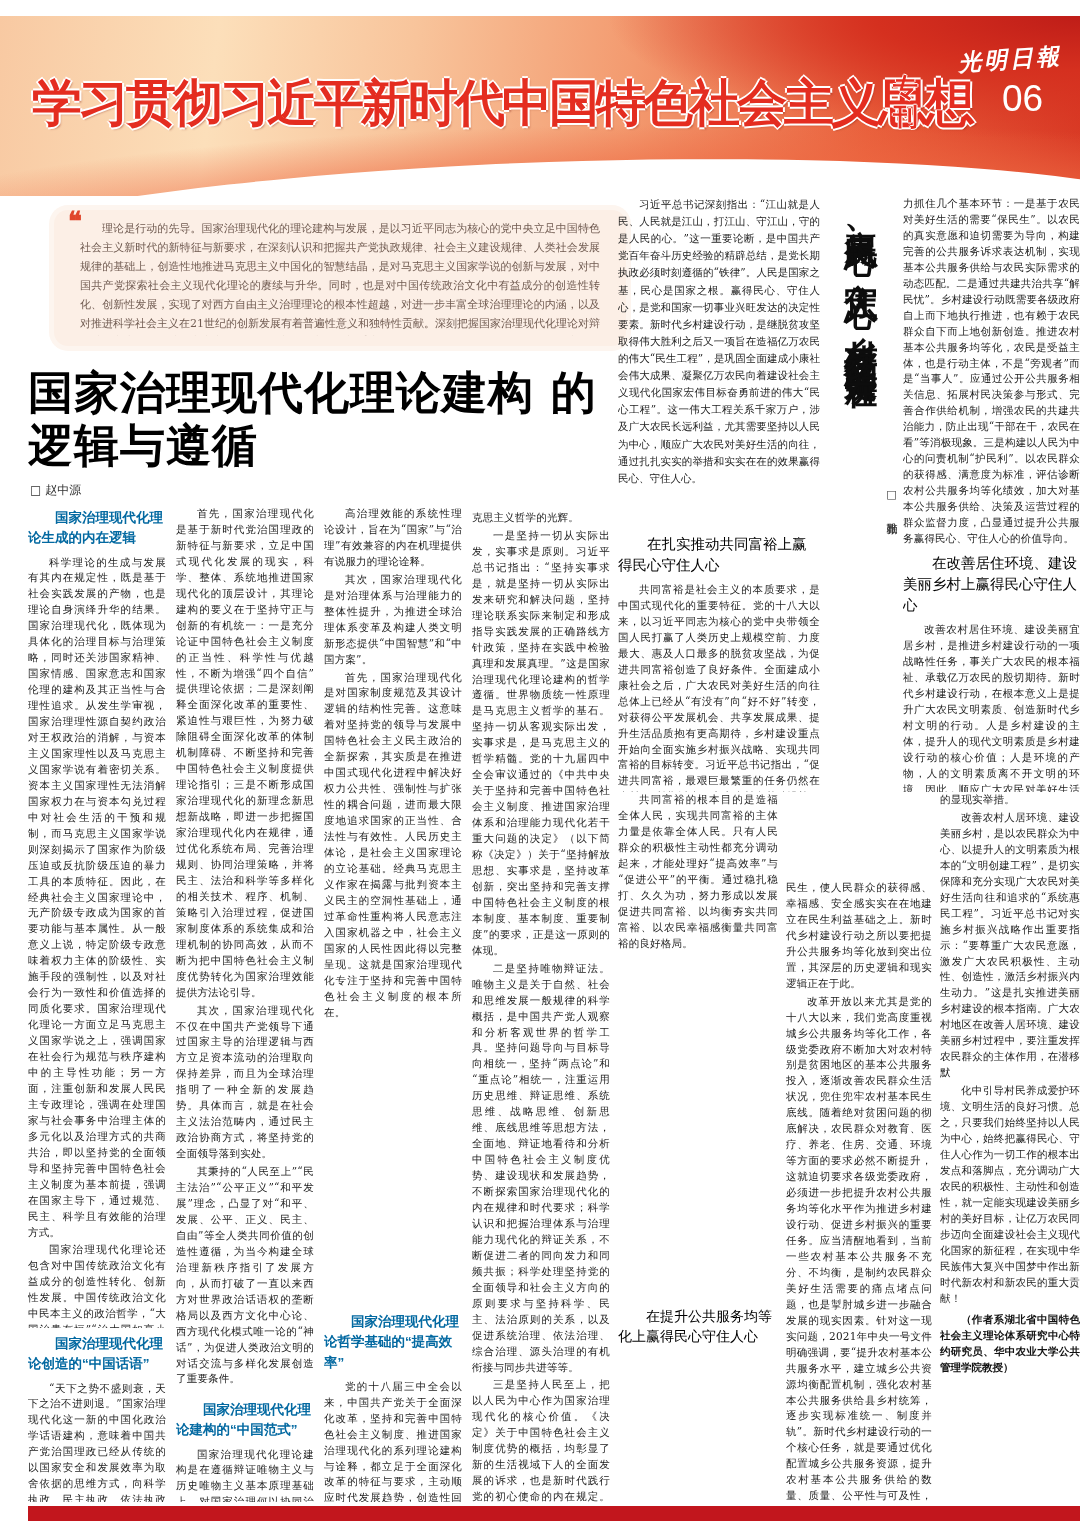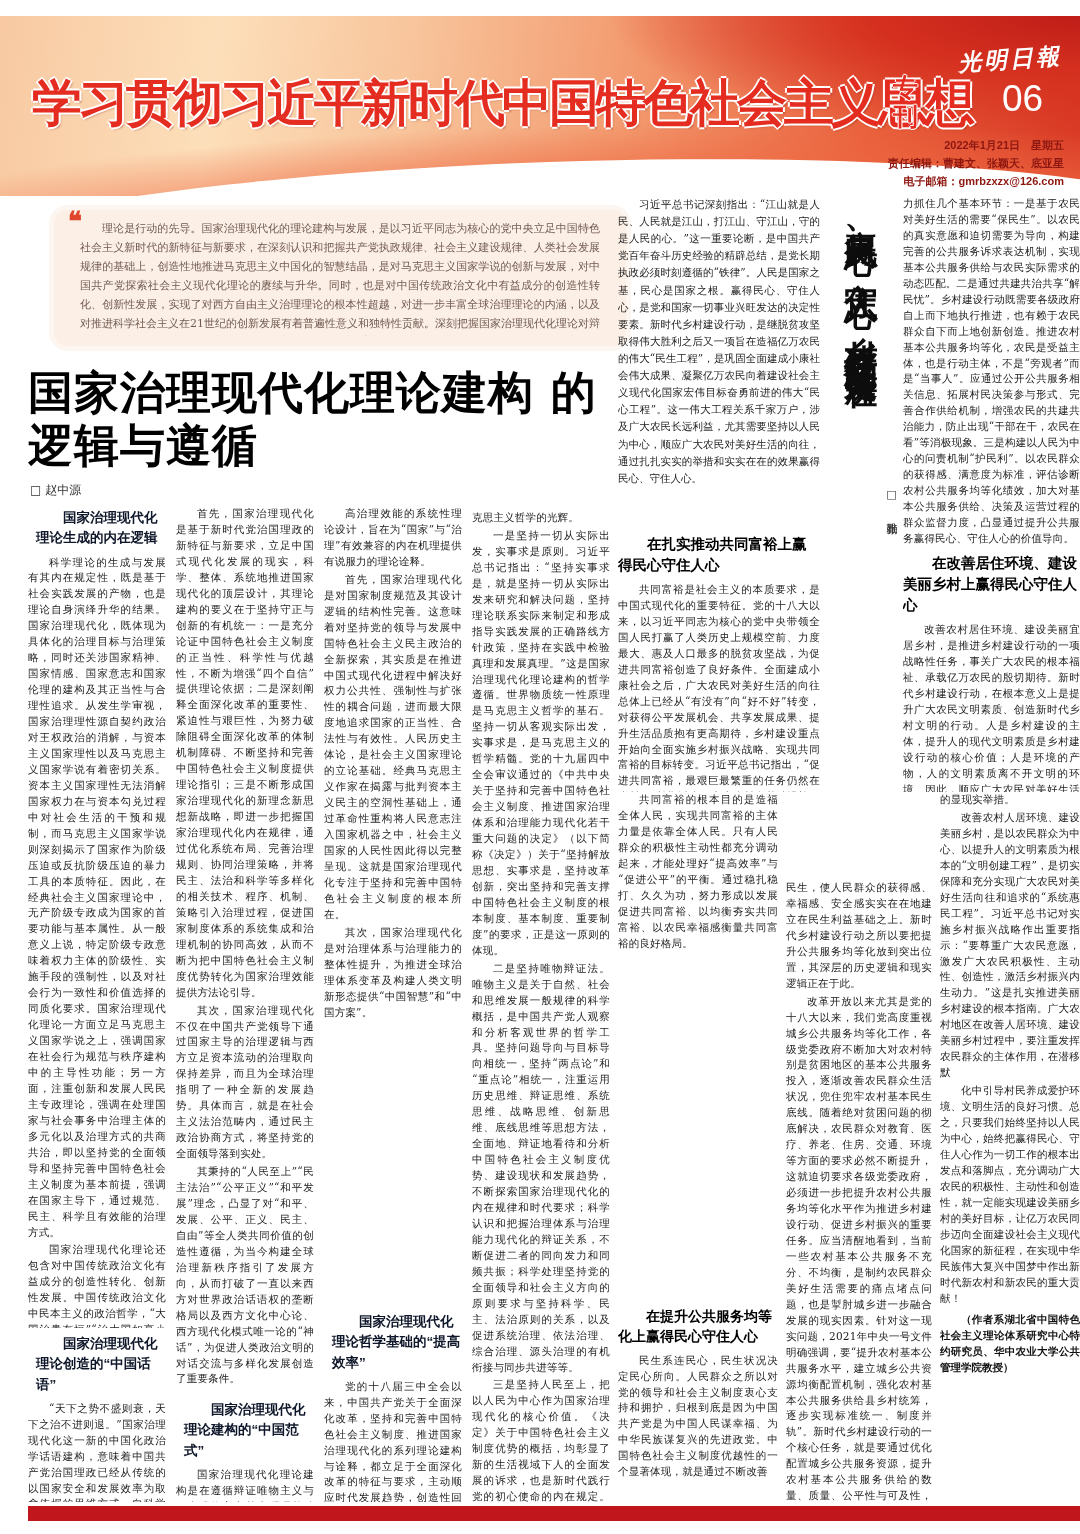--- a/index.html
+++ b/index.html
@@ -33,30 +33,30 @@
     font-size:11px;line-height:1.72;color:#6f5a50;text-align:justify;text-indent:2em;}
   
   .l-title{left:28px;top:366px;width:580px;font-size:45px;font-weight:bold;line-height:1.18;
     color:#000000;letter-spacing:1px;}
   .l-byline{left:30px;top:482px;font-size:12px;color:#333;}
   .cols{left:28px;top:506px;width:582px;height:996px;display:flex;gap:10px;overflow:hidden;}
   .col{width:138px;overflow:hidden;}
   p.b{margin:0 0 2px 0;font-size:10.5px;line-height:1.52;text-align:justify;text-indent:2em;
       letter-spacing:.2px;color:#1c1c1c;}
   .seg{overflow:hidden;}
-  h3.sh{margin:6px 0 6px 8px;font-family:"Liberation Sans","DejaVu Sans",sans-serif;
-      font-size:13.5px;line-height:1.5;color:#0f172a;text-indent:2em;font-weight:bold;}
+  h3.sh{margin:6px 0 6px 0;font-family:"Liberation Sans","DejaVu Sans",sans-serif;
+      font-size:13.5px;line-height:1.5;color:#0369a1;text-indent:2em;font-weight:bold;}
   p.credit{margin:4px 0 0 0;font-size:10.5px;line-height:1.55;text-align:justify;text-indent:2em;
       font-weight:bold;color:#111;font-family:"Liberation Sans","DejaVu Sans",sans-serif;}
   
   .r-intro{left:618px;top:196px;width:202px;height:334px;overflow:hidden;
       font-size:10.5px;line-height:1.63;}
   .r-intro p{margin:0;text-align:justify;text-indent:2em;color:#222;}
   h3.rh{margin:0;font-family:"Liberation Sans","DejaVu Sans",sans-serif;font-size:14.5px;
-      line-height:1.45;color:#000;text-indent:2em;font-weight:bold;}
+      line-height:1.45;color:#000;text-indent:2em;font-weight:normal;}
   .rh1{left:618px;top:534px;width:202px;height:44px;overflow:hidden;}
   .colA-top{left:618px;top:582px;width:202px;height:210px;overflow:hidden;}
   .v-title{left:824px;top:204px;width:54px;height:668px;writing-mode:vertical-rl;
       text-orientation:upright;font-size:33px;font-weight:bold;color:#0d0d0d;letter-spacing:4px;
       line-height:1.0;}
   .v-byline{left:880px;top:488px;width:18px;height:92px;writing-mode:vertical-rl;
       text-orientation:upright;font-size:11px;color:#333;}
   .tr-col{left:903px;top:196px;width:177px;height:596px;overflow:hidden;}
   .band{left:618px;top:792px;width:462px;height:710px;display:flex;gap:8px;overflow:hidden;}
   .bandA{width:160px;}
@@ -66,25 +66,20 @@
 </style>
 </head>
 <body>
 
 <div class="abs banner">
   <div class="banner-wave"></div>
   <div class="banner-title">学习贯彻习近平新时代中国特色社会主义思想</div>
   <div class="banner-mark">专刊</div>
   <div class="paper-name">光明日報</div>
   <div class="page-no">06</div>
-  <div class="mast-lines">
-    <div>2022年1月21日　星期五</div>
-    <div>责任编辑：曹建文、张颖天、底亚星</div>
-    <div>电子邮箱：gmrbzxzx@126.com</div>
-  </div>
 </div>
 
 <div class="abs intro-box">
   <div class="intro-quote">❝</div>
   <div class="intro-text">理论是行动的先导。国家治理现代化的理论建构与发展，是以习近平同志为核心的党中央立足中国特色社会主义新时代的新特征与新要求，在深刻认识和把握共产党执政规律、社会主义建设规律、人类社会发展规律的基础上，创造性地推进马克思主义中国化的智慧结晶，是对马克思主义国家学说的创新与发展，对中国共产党探索社会主义现代化理论的赓续与升华。同时，也是对中国传统政治文化中有益成分的创造性转化、创新性发展，实现了对西方自由主义治理理论的根本性超越，对进一步丰富全球治理理论的内涵，以及对推进科学社会主义在21世纪的创新发展有着普遍性意义和独特性贡献。深刻把握国家治理现代化理论对辩证唯物主义与历史唯物主义立场、观点和方法的遵循，并系统解析其在理论创设中凸显中国话语、在议题设置上确立中国场域、在逻辑建构中演绎中国思维、在哲学基础上彰显中国意蕴的基本要义与逻辑理路，是阐明这一理论科学性的根本所在。</div>
 </div>
 
 <div class="abs l-title">国家治理现代化理论建构 的逻辑与遵循</div>
 <div class="abs l-byline">□ 赵中源</div>
 
@@ -103,22 +98,22 @@
       <p class="b">首先，国家治理现代化是基于新时代党治国理政的新特征与新要求，立足中国式现代化发展的现实，科学、整体、系统地推进国家现代化的顶层设计，其理论建构的要义在于坚持守正与创新的有机统一：一是充分论证中国特色社会主义制度的正当性、科学性与优越性，不断为增强“四个自信”提供理论依据；二是深刻阐释全面深化改革的重要性、紧迫性与艰巨性，为努力破除阻碍全面深化改革的体制机制障碍、不断坚持和完善中国特色社会主义制度提供理论指引；三是不断形成国家治理现代化的新理念新思想新战略，即进一步把握国家治理现代化内在规律，通过优化系统布局、完善治理规则、协同治理策略，并将民主、法治和科学等多样化的相关技术、程序、机制、策略引入治理过程，促进国家制度体系的系统集成和治理机制的协同高效，从而不断为把中国特色社会主义制度优势转化为国家治理效能提供方法论引导。</p>
       <p class="b">其次，国家治理现代化不仅在中国共产党领导下通过国家主导的治理逻辑与西方立足资本流动的治理取向保持差异，而且为全球治理指明了一种全新的发展趋势。具体而言，就是在社会主义法治范畴内，通过民主政治协商方式，将坚持党的全面领导落到实处。</p>
       <p class="b">其秉持的“人民至上”“民主法治”“公平正义”“和平发展”理念，凸显了对“和平、发展、公平、正义、民主、自由”等全人类共同价值的创造性遵循，为当今构建全球治理新秩序指引了发展方向，从而打破了一直以来西方对世界政治话语权的垄断格局以及西方文化中心论、西方现代化模式唯一论的“神话”，为促进人类政治文明的对话交流与多样化发展创造了重要条件。</p>
     </div>
     <h3 class="sh">国家治理现代化理论建构的“中国范式”</h3>
     <p class="b">国家治理现代化理论建构是在遵循辩证唯物主义与历史唯物主义基本原理基础上，对国家治理何以协同治理主体力量、优化治理制度、提</p>
   </div>
   <div class="col">
     <div class="seg" style="height:800px">
       <p class="b">高治理效能的系统性理论设计，旨在为“国家”与“治理”有效兼容的内在机理提供有说服力的理论诠释。</p>
+      <p class="b">其次，国家治理现代化是对治理体系与治理能力的整体性提升，为推进全球治理体系变革及构建人类文明新形态提供“中国智慧”和“中国方案”。</p>
       <p class="b">首先，国家治理现代化是对国家制度规范及其设计逻辑的结构性完善。这意味着对坚持党的领导与发展中国特色社会主义民主政治的全新探索，其实质是在推进中国式现代化进程中解决好权力公共性、强制性与扩张性的耦合问题，进而最大限度地追求国家的正当性、合法性与有效性。人民历史主体论，是社会主义国家理论的立论基础。经典马克思主义作家在揭露与批判资本主义民主的空洞性基础上，通过革命性重构将人民意志注入国家机器之中，社会主义国家的人民性因此得以完整呈现。这就是国家治理现代化专注于坚持和完善中国特色社会主义制度的根本所在。</p>
-      <p class="b">其次，国家治理现代化是对治理体系与治理能力的整体性提升，为推进全球治理体系变革及构建人类文明新形态提供“中国智慧”和“中国方案”。</p>
     </div>
     <h3 class="sh">国家治理现代化理论哲学基础的“提高效率”</h3>
     <p class="b">党的十八届三中全会以来，中国共产党关于全面深化改革，坚持和完善中国特色社会主义制度、推进国家治理现代化的系列理论建构与诠释，都立足于全面深化改革的特征与要求，主动顺应时代发展趋势，创造性回应了党治国理政面临的一系列重大理论与现实问题，蕴含着辩证唯物主义和历史唯物主义的科学世界观和方法论，闪耀着马</p>
   </div>
   <div class="col">
     <p class="b" style="margin-top:4px;text-indent:0">克思主义哲学的光辉。</p>
     <p class="b">一是坚持一切从实际出发，实事求是原则。习近平总书记指出：“坚持实事求是，就是坚持一切从实际出发来研究和解决问题，坚持理论联系实际来制定和形成指导实践发展的正确路线方针政策，坚持在实践中检验真理和发展真理。”这是国家治理现代化理论建构的哲学遵循。世界物质统一性原理是马克思主义哲学的基石。坚持一切从客观实际出发，实事求是，是马克思主义的哲学精髓。党的十九届四中全会审议通过的《中共中央关于坚持和完善中国特色社会主义制度、推进国家治理体系和治理能力现代化若干重大问题的决定》（以下简称《决定》）关于“坚持解放思想、实事求是，坚持改革创新，突出坚持和完善支撑中国特色社会主义制度的根本制度、基本制度、重要制度”的要求，正是这一原则的体现。</p>
     <p class="b">二是坚持唯物辩证法。唯物主义是关于自然、社会和思维发展一般规律的科学概括，是中国共产党人观察和分析客观世界的哲学工具。坚持问题导向与目标导向相统一，坚持“两点论”和“重点论”相统一，注重运用历史思维、辩证思维、系统思维、战略思维、创新思维、底线思维等思想方法，全面地、辩证地看待和分析中国特色社会主义制度优势、建设现状和发展趋势，不断探索国家治理现代化的内在规律和时代要求；科学认识和把握治理体系与治理能力现代化的辩证关系，不断促进二者的同向发力和同频共振；科学处理坚持党的全面领导和社会主义方向的原则要求与坚持科学、民主、法治原则的关系，以及促进系统治理、依法治理、综合治理、源头治理的有机衔接与同步共进等等。</p>
     <p class="b">三是坚持人民至上，把以人民为中心作为国家治理现代化的核心价值。《决定》关于中国特色社会主义制度优势的概括，均彰显了新的生活视域下人的全面发展的诉求，也是新时代践行党的初心使命的内在规定。党的十八届三中全会以来，围绕推进国家治理现代化的战略部署所形成的“新发展理念”、建设法治国家、法治政府、法治社会的目标要求，以及推进党和国家机构改革等一系列重大部署，均包含着建设人人有责、人人尽责、人人享有的国家治理共同体，形成共商共建共治共享良好治理新格局，以及“实现每个人的全面而自由的发展”的价值追求。</p>
 
@@ -145,21 +140,20 @@
   <h3 class="rh" style="margin:6px 0">在改善居住环境、建设美丽乡村上赢得民心守住人心</h3>
   <p class="b">改善农村居住环境、建设美丽宜居乡村，是推进乡村建设行动的一项战略性任务，事关广大农民的根本福祉、承载亿万农民的殷切期待。新时代乡村建设行动，在根本意义上是提升广大农民文明素质、创造新时代乡村文明的行动。人是乡村建设的主体，提升人的现代文明素质是乡村建设行动的核心价值；人是环境的产物，人的文明素质离不开文明的环境。因此，顺应广大农民对美好生活的期望，对改善农村居住环境、建设美丽乡村下大功夫、出大实招，就成为推进乡村建设行动中赢得民心、守住人心</p>
 </div>
 
 <div class="abs band">
   <div class="bandA">
     <div class="seg" style="height:514px">
       <p class="b">共同富裕的根本目的是造福全体人民，实现共同富裕的主体力量是依靠全体人民。只有人民群众的积极性主动性都充分调动起来，才能处理好“提高效率”与“促进公平”的平衡。通过稳扎稳打、久久为功，努力形成以发展促进共同富裕、以均衡夯实共同富裕、以农民幸福感衡量共同富裕的良好格局。</p>
     </div>
     <h3 class="rh" style="font-size:14px">在提升公共服务均等化上赢得民心守住人心</h3>
-    <p class="b" style="margin-top:6px">民生系连民心，民生状况决定民心所向。人民群众之所以对党的领导和社会主义制度衷心支持和拥护，归根到底是因为中国共产党是为中国人民谋幸福、为中华民族谋复兴的先进政党。中国特色社会主义制度优越性的一个显著体现，就是通过不断改善</p>
   </div>
   <div class="bandB">
     <p class="b" style="text-indent:0">民生，使人民群众的获得感、幸福感、安全感实实在在地建立在民生利益基础之上。新时代乡村建设行动之所以要把提升公共服务均等化放到突出位置，其深层的历史逻辑和现实逻辑正在于此。</p>
     <p class="b">改革开放以来尤其是党的十八大以来，我们党高度重视城乡公共服务均等化工作，各级党委政府不断加大对农村特别是贫困地区的基本公共服务投入，逐渐改善农民群众生活状况，兜住兜牢农村基本民生底线。随着绝对贫困问题的彻底解决，农民群众对教育、医疗、养老、住房、交通、环境等方面的要求必然不断提升，这就迫切要求各级党委政府，必须进一步把提升农村公共服务均等化水平作为推进乡村建设行动、促进乡村振兴的重要任务。应当清醒地看到，当前一些农村基本公共服务不充分、不均衡，是制约农民群众美好生活需要的痛点堵点问题，也是掣肘城乡进一步融合发展的现实因素。针对这一现实问题，2021年中央一号文件明确强调，要“提升农村基本公共服务水平，建立城乡公共资源均衡配置机制，强化农村基本公共服务供给县乡村统筹，逐步实现标准统一、制度并轨”。新时代乡村建设行动的一个核心任务，就是要通过优化配置城乡公共服务资源，提升农村基本公共服务供给的数量、质量、公平性与可及性，以补齐农村社会发展短板，构筑新农村建设的民生底线。</p>
 
   </div>
   <div class="bandC">
     <p class="b" style="text-indent:0">的显现实举措。</p>
     <p class="b">改善农村人居环境、建设美丽乡村，是以农民群众为中心、以提升人的文明素质为根本的“文明创建工程”，是切实保障和充分实现广大农民对美好生活向往和追求的“系统惠民工程”。习近平总书记对实施乡村振兴战略作出重要指示：“要尊重广大农民意愿，激发广大农民积极性、主动性、创造性，激活乡村振兴内生动力。”这是扎实推进美丽乡村建设的根本指南。广大农村地区在改善人居环境、建设美丽乡村过程中，要注重发挥农民群众的主体作用，在潜移默</p>
     <p class="b">化中引导村民养成爱护环境、文明生活的良好习惯。总之，只要我们始终坚持以人民为中心，始终把赢得民心、守住人心作为一切工作的根本出发点和落脚点，充分调动广大农民的积极性、主动性和创造性，就一定能实现建设美丽乡村的美好目标，让亿万农民同步迈向全面建设社会主义现代化国家的新征程，在实现中华民族伟大复兴中国梦中作出新时代新农村和新农民的重大贡献！</p>

